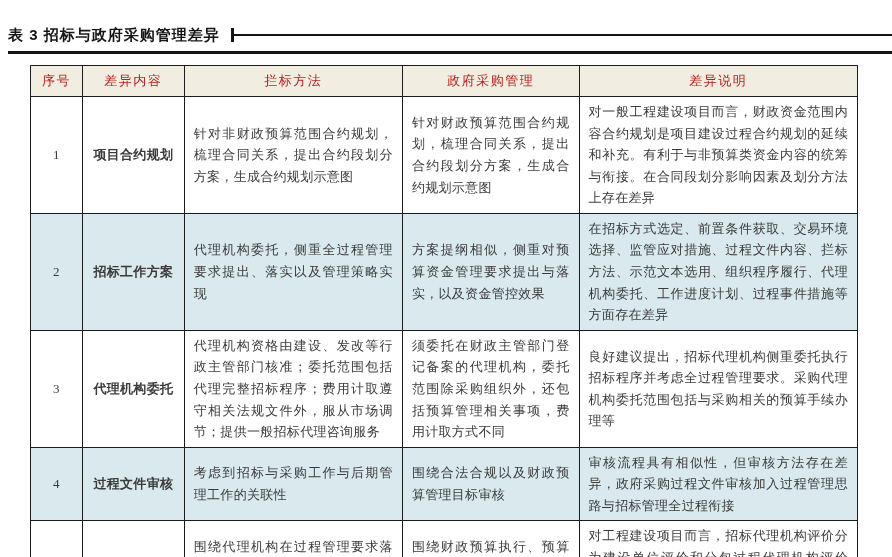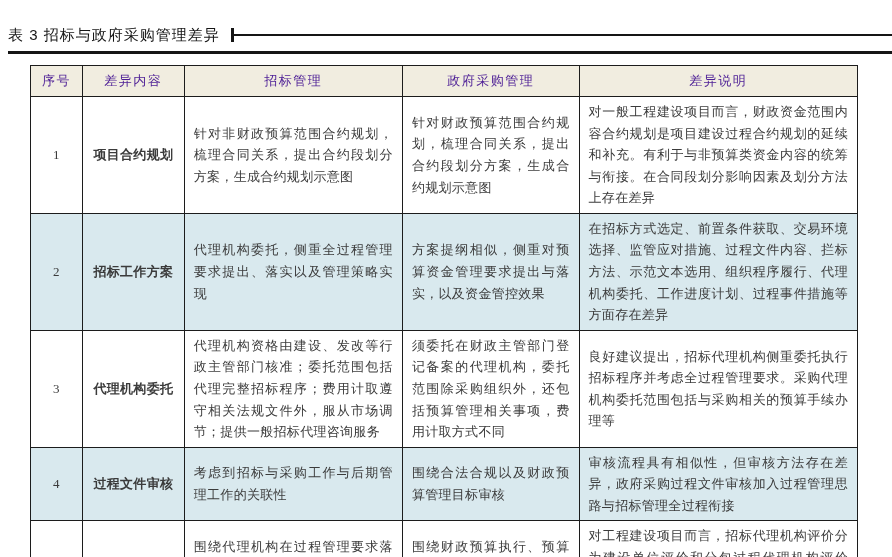--- a/index.html
+++ b/index.html
@@ -6,36 +6,36 @@
   body{
     width:892px;height:557px;background:#ffffff;overflow:hidden;
     font-family:"Liberation Sans","DejaVu Sans",sans-serif;
     -webkit-font-smoothing:antialiased;
   }
   .page{position:relative;width:892px;height:557px;background:#fff;}
 
   
   .title-row{display:flex;align-items:center;padding:25px 0 0 8px;}
   .title{
-    margin:0;font-size:15px;line-height:19px;font-weight:normal;color:#151515;
+    margin:0;font-size:15px;line-height:19px;font-weight:bold;color:#151515;
     letter-spacing:1px;white-space:nowrap;
     font-family:"Liberation Sans","DejaVu Sans",sans-serif;
   }
   .tick{width:3px;height:14px;background:#151515;margin-left:11px;flex:none;}
   .rule-line{flex:1;height:2px;background:#151515;}
   .thick-rule{height:3px;background:#151515;margin:7px 0 0 8px;}
 
   
   table.cmp{
     border-collapse:collapse;table-layout:fixed;
     width:828px;margin:11px 0 0 30px;
   }
   .cmp th,.cmp td{border:1px solid #1c1c1c;vertical-align:middle;}
   .cmp th{
-    background:#f1ede0;color:#4c1d95;font-weight:normal;
+    background:#f1ede0;color:#b91c1c;font-weight:normal;
     font-size:13px;height:28px;text-align:center;letter-spacing:1.5px;
     font-family:"Liberation Sans","DejaVu Sans",sans-serif;
   }
   .cmp td{
     font-family:"Liberation Serif","DejaVu Serif",serif;
     font-size:13px;color:#3b3b3b;line-height:1.66;
     padding:4px 9px;letter-spacing:0.3px;
   }
   .c-no{width:50px;}
   .c-content{width:98px;font-weight:bold;}
@@ -67,21 +67,21 @@
       <col class="c-no">
         <col class="c-content">
         <col class="c-bid">
         <col class="c-proc">
         <col class="c-exp">
     </colgroup>
     <thead>
       <tr>
         <th class="c-no">序号</th>
         <th class="c-content">差异内容</th>
-        <th class="c-bid">招标管理</th>
+        <th class="c-bid">拦标方法</th>
         <th class="c-proc">政府采购管理</th>
         <th class="c-exp">差异说明</th>
       </tr>
     </thead>
     <tbody>
       <tr class="h88">
         <td class="c-no">1</td>
         <td class="c-content">项目合约规划</td>
         <td class="c-bid">针对非财政预算范围合约规划，梳理合同关系，提出合约段划分方案，生成合约规划示意图</td>
         <td class="c-proc">针对财政预算范围合约规划，梳理合同关系，提出合约段划分方案，生成合约规划示意图</td>

